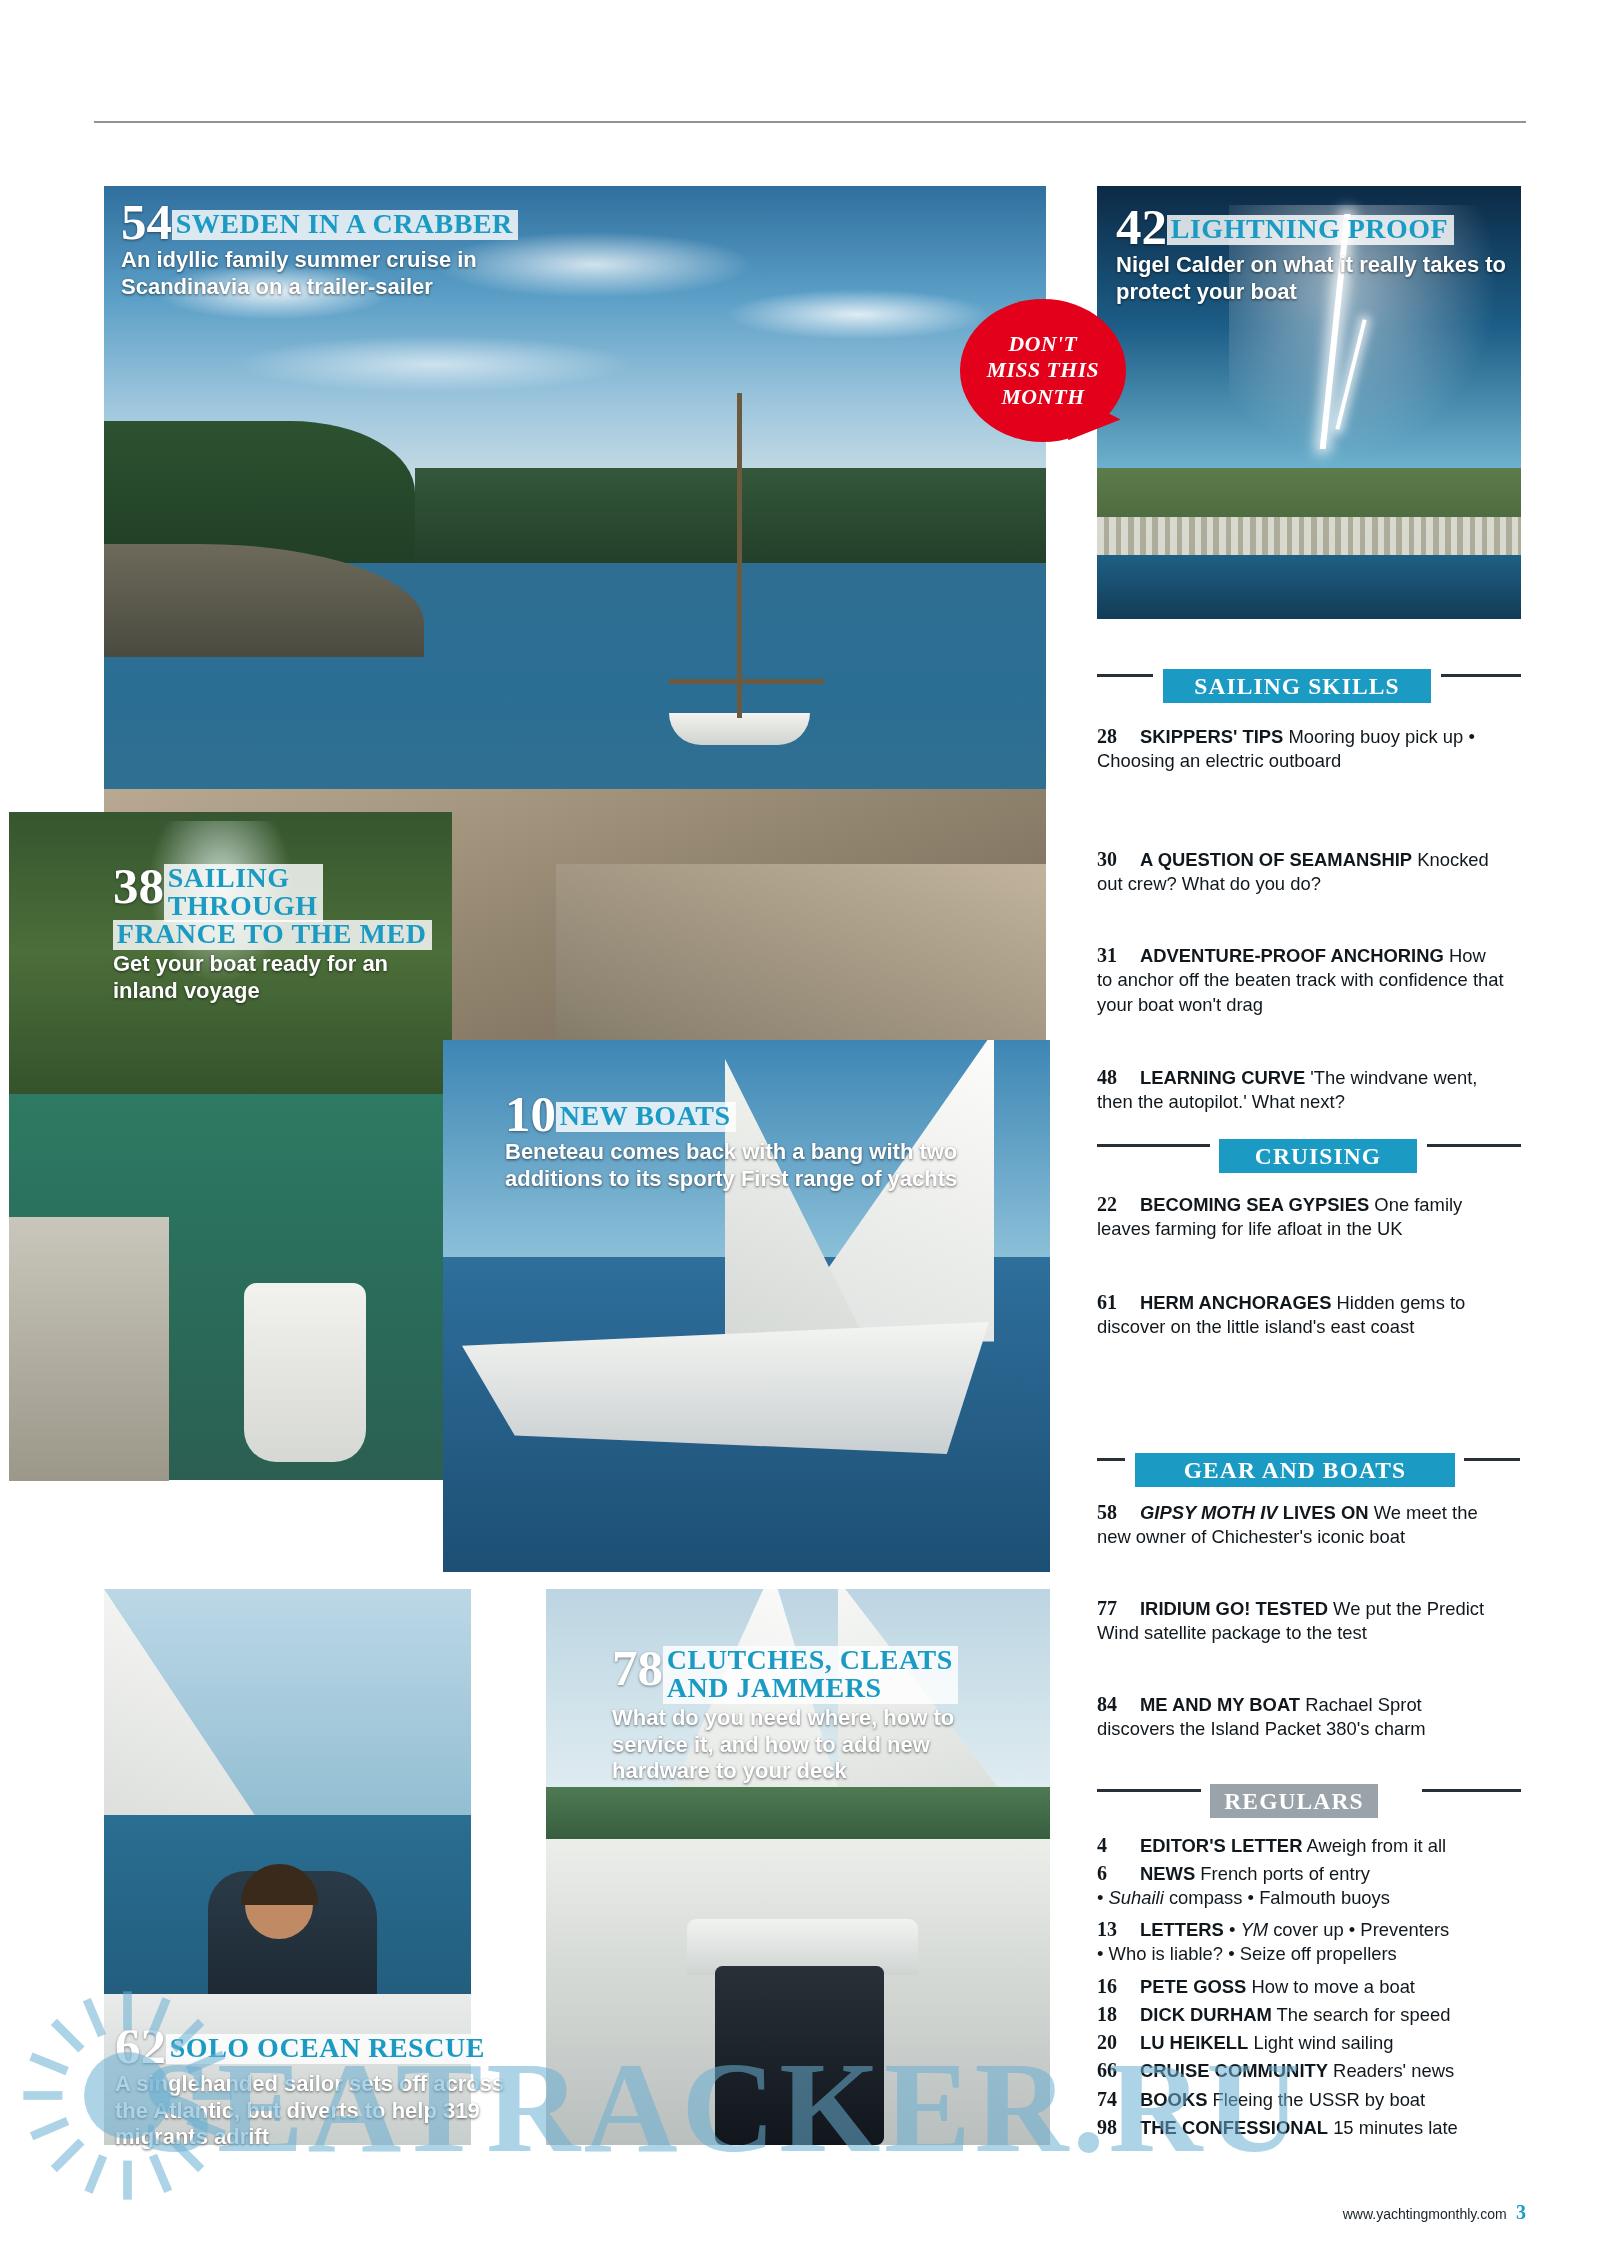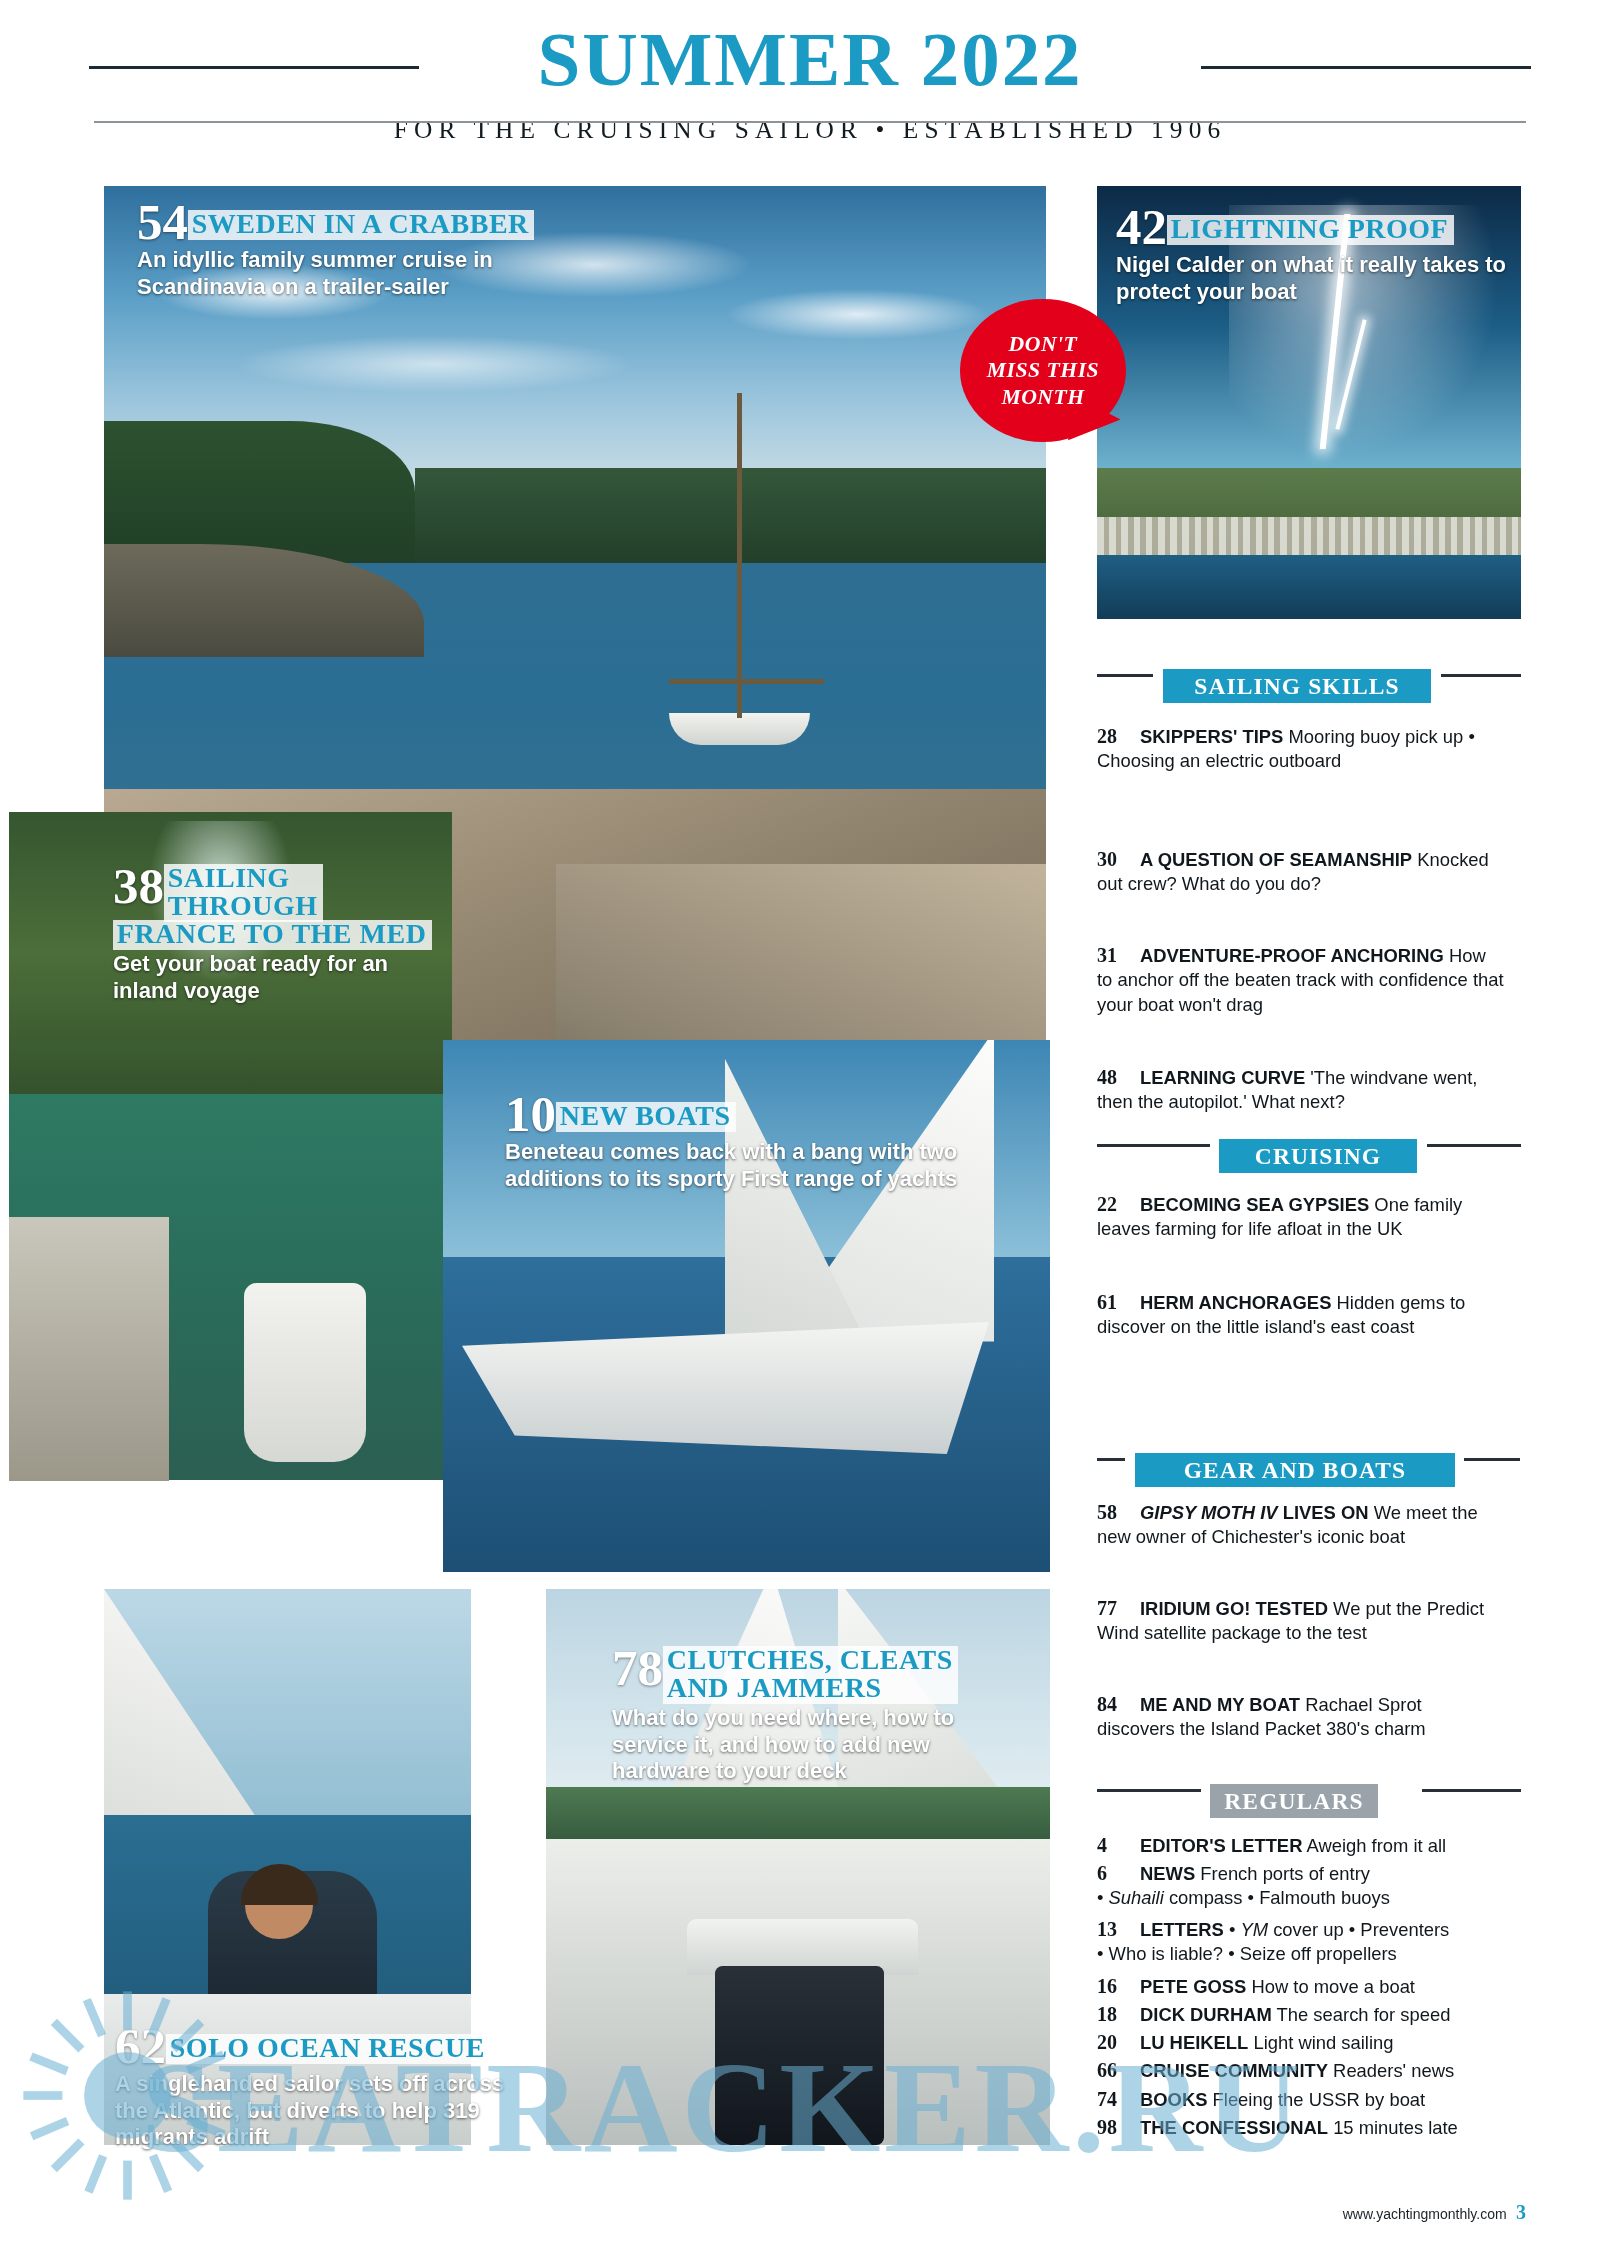--- a/index.html
+++ b/index.html
@@ -230,43 +230,37 @@
   #p-clutch .hatch{position:absolute;left:169px;top:377px;width:169px;height:179px;
      background:linear-gradient(180deg,#2a3038,#10161c);border-radius:7.5px;}
   #p-clutch .coach{position:absolute;left:141px;top:330px;width:231px;height:56px;
      background:linear-gradient(180deg,#f1f3f0,#cfd4d2);border-radius:9.4px 9.4px 0 0;}
 </style>
 </head>
 <body>
 
 <div class="page">
 
-  <div class="masthead">
-    <div class="masthead-title">SUMMER 2022</div>
-    <div class="masthead-rule-left"></div>
-    <div class="masthead-rule-right"></div>
-    <div class="masthead-sub">FOR THE CRUISING SAILOR • ESTABLISHED 1906</div>
-  </div>
   <div class="masthead-hr"></div>
 
   <div class="photo" id="p-sweden">
     <div class="sky"></div>
       <div class="clouds"></div>
     <div class="treeL"></div>
       <div class="treeR"></div>
     <div class="water"></div>
       <div class="shore"></div>
     <div class="boat-h"></div>
       <div class="mast"></div>
       <div class="boom"></div>
     <div class="grass"></div>
       <div class="rock"></div>
       <div class="rock2"></div>
   </div>
-  <div class="cap" style="left:121px; top:200px; width:414px;margin-left:16px;">
+  <div class="cap" style="left:121px; top:200px; width:414px;">
     <div>
       <span class="pageno">54</span><span class="titlebar"><span class="title">SWEDEN IN A CRABBER</span></span>
     </div>
     <div class="desc">An idyllic family summer cruise in Scandinavia on a trailer-sailer</div>
   </div>
 
   <div class="photo" id="p-lightning">
     <div class="sky"></div>
       <div class="glow"></div>
       <div class="bolt"></div>

